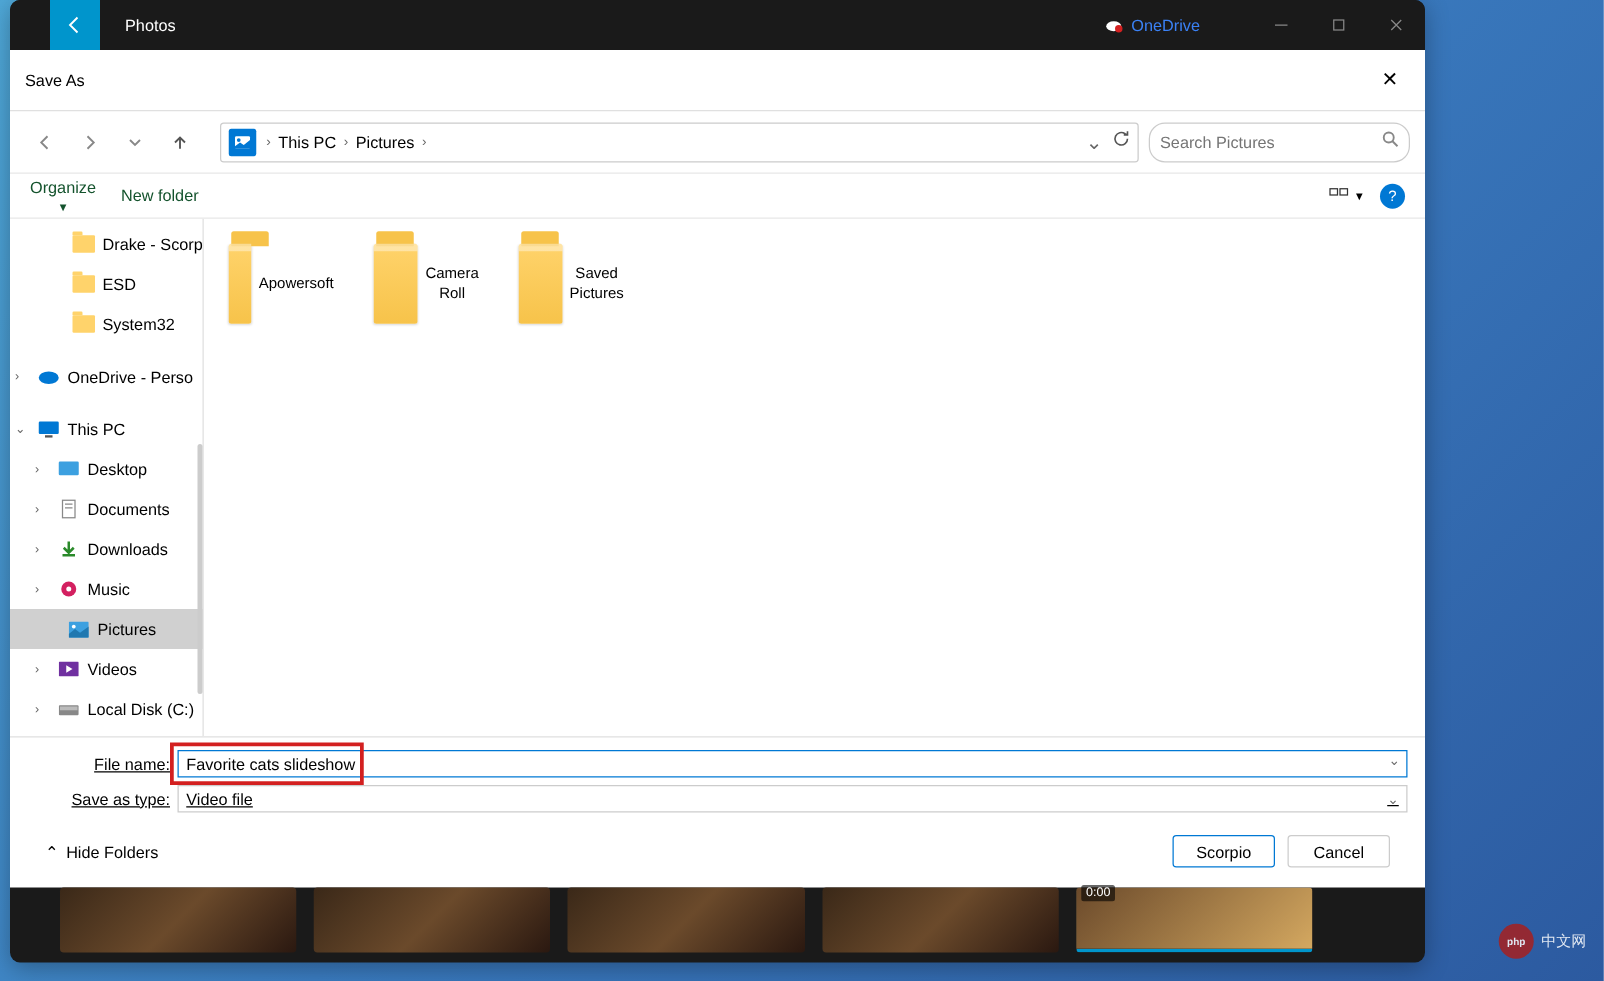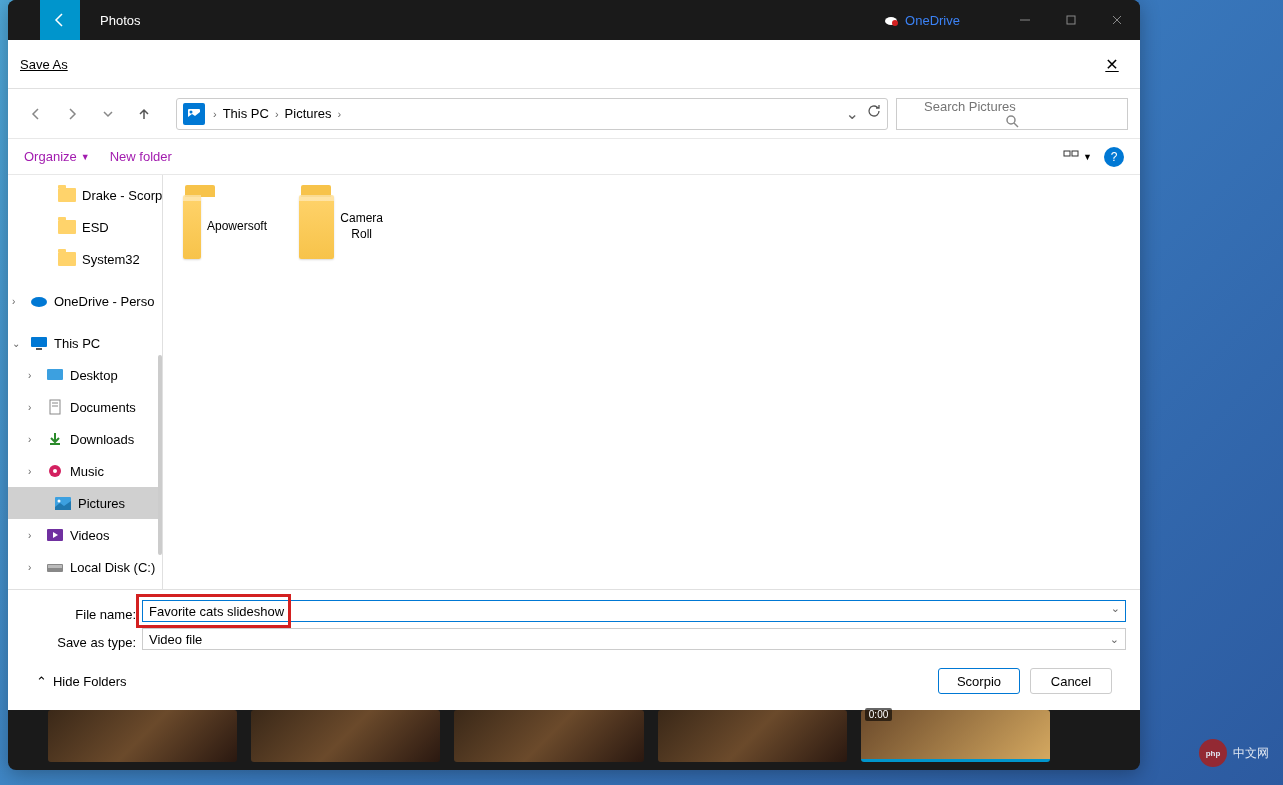--- a/index.html
+++ b/index.html
@@ -6,35 +6,35 @@
   body { background: linear-gradient(135deg, #4fa8d8 0%, #3a7bbf 50%, #2c5aa0 100%); width: 1283px; height: 785px; overflow: hidden; position: relative; }
   .app-window { position: absolute; top: 0; left: 8px; width: 1132px; height: 770px; background: #1a1a1a; border-radius: 8px; overflow: hidden; box-shadow: 0 4px 20px rgba(0,0,0,0.3); }
   .titlebar { height: 40px; background: #1a1a1a; display: flex; align-items: center; color: #fff; font-size: 13px; position: relative; padding-left: 32px; }
   .back-btn { width: 40px; height: 40px; background: #0095cc; display: flex; align-items: center; justify-content: center; cursor: pointer; }
   .title-text { margin-left: 20px; color: #fff; }
   .onedrive-status { position: absolute; right: 180px; display: flex; align-items: center; gap: 6px; color: #3b82f6; font-size: 13px; }
   .cloud-icon { width: 16px; height: 16px; display: inline-flex; align-items: center; justify-content: center; }
   .win-controls { position: absolute; right: 0; display: flex; }
   .win-btn { width: 46px; height: 40px; display: flex; align-items: center; justify-content: center; color: #888; cursor: pointer; }
   .dialog { position: absolute; top: 40px; left: 0; right: 0; background: #fff; height: calc(100% - 100px); display: flex; flex-direction: column; }
-  .dialog-header { padding: 8px 12px; border-bottom: 1px solid #e0e0e0; display: flex; align-items: center; justify-content: space-between; text-decoration: underline; }
+  .dialog-header { padding: 8px 12px; border-bottom: 1px solid #e0e0e0; display: flex; align-items: center; justify-content: space-between; }
   .dialog-title { font-size: 13px; }
   .dialog-close { width: 32px; height: 32px; display: flex; align-items: center; justify-content: center; cursor: pointer; }
   .nav-row { height: 50px; display: flex; align-items: center; padding: 0 12px; gap: 8px; border-bottom: 1px solid #e8e8e8; }
   .nav-arrows { display: flex; gap: 4px; }
   .nav-arrow { width: 32px; height: 32px; display: flex; align-items: center; justify-content: center; color: #888; cursor: pointer; }
   .breadcrumb-bar { flex: 1; height: 32px; border: 1px solid #ccc; display: flex; align-items: center; padding: 0 6px; margin-left: 8px; border-radius: 3px; }
   .bc-icon { width: 22px; height: 22px; background: #0078d4; display: flex; align-items: center; justify-content: center; margin-right: 6px; border-radius: 2px; }
   .bc-segment { font-size: 13px; padding: 0 4px; cursor: pointer; }
   .bc-chev { color: #666; padding: 0 2px; font-size: 11px; }
   .bc-right { margin-left: auto; display: flex; gap: 8px; color: #666; }
-  .search-box { width: 232px; height: 32px; border: 1px solid #ccc; display: flex; align-items: center; padding: 0 8px; border-radius: 0; flex-direction: column; }
+  .search-box { width: 209px; height: 32px; border: 1px solid #ccc; display: flex; align-items: center; padding: 0 8px; border-radius: 13px; }
   .search-input { border: none; outline: none; flex: 1; font-size: 13px; }
   .toolbar { height: 36px; border-bottom: 1px solid #e8e8e8; display: flex; align-items: center; padding: 0 16px; gap: 20px; }
-  .tool-link { color: #a21caf; font-size: 13px; cursor: pointer; display: flex; align-items: center; gap: 4px; }
+  .tool-link { color: #14532d; font-size: 13px; cursor: pointer; display: flex; align-items: center; gap: 4px; flex-direction: column; }
   .tool-right { margin-left: auto; display: flex; gap: 12px; align-items: center; }
   .view-btn { display: flex; align-items: center; gap: 4px; cursor: pointer; }
   .help-btn { width: 20px; height: 20px; background: #0078d4; border-radius: 50%; color: #fff; display: flex; align-items: center; justify-content: center; font-size: 12px; cursor: pointer; }
   .body { flex: 1; display: flex; overflow: hidden; }
   .sidebar { width: 155px; border-right: 1px solid #e0e0e0; overflow-y: auto; padding: 4px 0; position: relative; }
   .sidebar::after { content: ""; position: absolute; right: 0; top: 180px; width: 4px; height: 200px; background: #ccc; border-radius: 2px; }
   .tree-item { display: flex; align-items: center; height: 32px; padding: 0 4px 0 18px; font-size: 13px; cursor: pointer; gap: 6px; white-space: nowrap; overflow: hidden; }
   .tree-item.indent1 { padding-left: 34px; }
   .tree-item.indent2 { padding-left: 50px; }
   .tree-item.selected { background: #d0d0d0; }
@@ -42,21 +42,21 @@
   .tree-icon { width: 18px; height: 14px; display: inline-flex; align-items: center; justify-content: center; flex-shrink: 0; }
   .folder-ico { width: 18px; height: 14px; background: #ffd36b; border-radius: 1px; position: relative; }
   .folder-ico::before { content: ""; position: absolute; top: -3px; left: 0; width: 8px; height: 3px; background: #ffd36b; border-radius: 1px 1px 0 0; }
   .content { flex: 1; padding: 16px; display: flex; gap: 24px; align-content: flex-start; flex-wrap: wrap; }
   .grid-item { width: 92px; display: flex; flex-direction: row; align-items: center; gap: 6px; cursor: pointer; padding: 4px; }
   .big-folder { width: 84px; height: 64px; background: linear-gradient(180deg, #ffd36b 0%, #f7c34a 100%); border-radius: 2px; position: relative; box-shadow: 0 1px 2px rgba(0,0,0,0.15); }
   .big-folder::before { content: ""; position: absolute; top: -10px; left: 2px; width: 30px; height: 12px; background: #f7c34a; border-radius: 2px 2px 0 0; }
   .big-folder::after { content: ""; position: absolute; top: 0; left: 0; right: 0; height: 6px; background: rgba(255,255,255,0.4); }
   .grid-label { font-size: 12px; text-align: center; line-height: 1.3; }
   .footer { border-top: 1px solid #e0e0e0; padding: 10px 14px; }
-  .field-row { display: flex; align-items: flex-end; margin-bottom: 6px; }
+  .field-row { display: flex; align-items: center; margin-bottom: 6px; text-decoration: underline; }
   .field-label { width: 120px; text-align: right; font-size: 13px; padding-right: 6px; }
   .field-input-wrap { flex: 1; position: relative; }
   .filename-highlight { position: absolute; top: -6px; left: -6px; width: 155px; height: 34px; border: 3px solid #d32020; pointer-events: none; z-index: 2; }
   .field-input { width: 100%; height: 22px; border: 1px solid #0078d4; padding: 0 6px; font-size: 13px; outline: none; }
   .field-select { width: 100%; height: 22px; border: 1px solid #ccc; padding: 0 6px; font-size: 13px; background: #fff; }
   .button-row { display: flex; justify-content: space-between; align-items: center; padding: 12px 14px 6px; }
   .hide-folders { display: flex; align-items: center; gap: 6px; font-size: 13px; cursor: pointer; }
   .action-buttons { display: flex; gap: 10px; }
   .btn { min-width: 82px; height: 26px; border: 1px solid #ccc; background: #fff; font-size: 13px; cursor: pointer; border-radius: 3px; }
   .btn.primary { border-color: #0078d4; }
@@ -300,20 +300,24 @@
 
       <div class="content">
         <div class="grid-item">
             <div class="big-folder"></div>
             <span class="grid-label">Apowersoft</span>
           </div>
         <div class="grid-item">
             <div class="big-folder"></div>
             <span class="grid-label">Camera Roll</span>
           </div>
+        <div class="grid-item">
+            <div class="big-folder"></div>
+            <span class="grid-label">Saved Pictures</span>
+          </div>
       </div>
     </div>
 
     <div class="footer">
       <div class="field-row">
         <span class="field-label">File name:</span>
         <div class="field-input-wrap">
           <div class="filename-highlight"></div>
           <input class="field-input" value="Favorite cats slideshow" style="">
           <span style="position:absolute;right:6px;top:2px;color:#666;font-size:11px">⌄</span>

